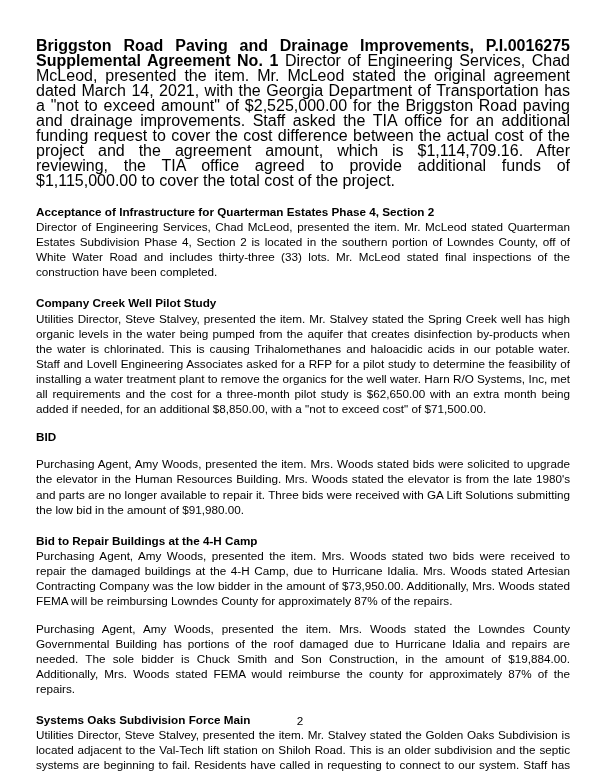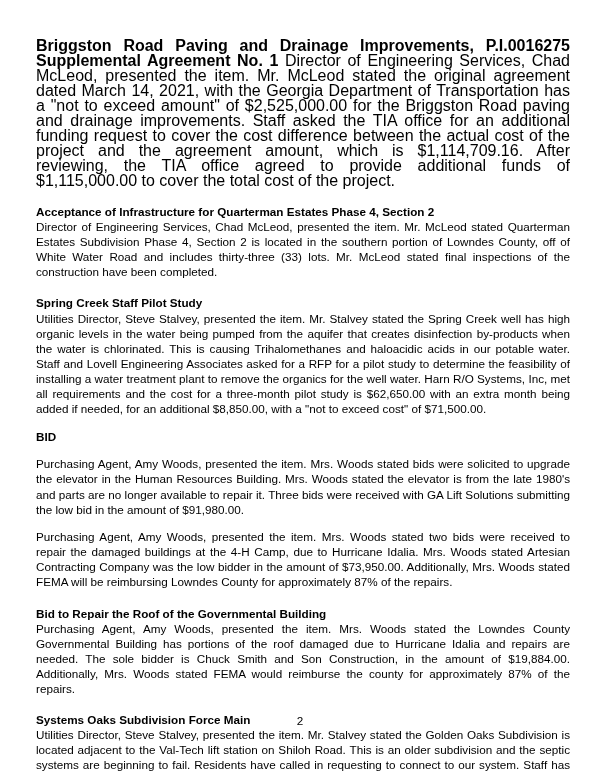--- a/index.html
+++ b/index.html
@@ -89,38 +89,38 @@
     <div class="section">
       <p class="runin-block"><span class="runin-head">Briggston Road Paving and Drainage Improvements, P.I.0016275 Supplemental Agreement No. 1</span> <span class="runin-body">Director of Engineering Services, Chad McLeod, presented the item.  Mr. McLeod stated the original agreement dated March 14, 2021, with the Georgia Department of Transportation has a "not to exceed amount" of $2,525,000.00 for the Briggston Road paving and drainage improvements.  Staff asked the TIA office for an additional funding request to cover the cost difference between the actual cost of the project and the agreement amount, which is $1,114,709.16.  After reviewing, the TIA office agreed to provide additional funds of $1,115,000.00 to cover the total cost of the project.</span></p>
     </div>
 
     <div class="section">
       <h2 class="heading">Acceptance of Infrastructure for Quarterman Estates Phase 4, Section 2</h2>
       <p class="para">Director of Engineering Services, Chad McLeod, presented the item.  Mr. McLeod stated Quarterman Estates Subdivision Phase 4, Section 2 is located in the southern portion of Lowndes County, off of White Water Road and includes thirty-three (33) lots.  Mr. McLeod stated final inspections of the construction have been completed.</p>
     </div>
 
     <div class="section">
-      <h2 class="heading">Spring Creek Staff Pilot Study</h2>
+      <h2 class="heading">Company Creek Well Pilot Study</h2>
       <p class="para">Utilities Director, Steve Stalvey, presented the item.  Mr. Stalvey stated the Spring Creek well has high organic levels in the water being pumped from the aquifer that creates disinfection by-products when the water is chlorinated.  This is causing Trihalomethanes and haloacidic acids in our potable water.  Staff and Lovell Engineering Associates asked for a RFP for a pilot study to determine the feasibility of installing a water treatment plant to remove the organics for the well water.  Harn R/O Systems, Inc, met all requirements and the cost for a three-month pilot study is $62,650.00 with an extra month being added if needed, for an additional $8,850.00, with a "not to exceed cost" of $71,500.00.</p>
     </div>
 
     <div class="section bid-label-block">
       <h2 class="standalone-heading">BID</h2>
     </div>
 
     <div class="section">
       <p class="para">Purchasing Agent, Amy Woods, presented the item.  Mrs. Woods stated bids were solicited to upgrade the elevator in the Human Resources Building.  Mrs. Woods stated the elevator is from the late 1980's and parts are no longer available to repair it.  Three bids were received with GA Lift Solutions submitting the low bid in the amount of $91,980.00.</p>
     </div>
 
     <div class="section">
+      <h2 class="heading">Bid to Repair Buildings at the 4-H Camp</h2>
       <p class="para">Purchasing Agent, Amy Woods, presented the item.  Mrs. Woods stated two bids were received to repair the damaged buildings at the 4-H Camp, due to Hurricane Idalia.  Mrs. Woods stated Artesian Contracting Company was the low bidder in the amount of $73,950.00.  Additionally, Mrs. Woods stated FEMA will be reimbursing Lowndes County for approximately 87% of the repairs.</p>
     </div>
 
     <div class="section">
-      <h2 class="heading">Bid to Repair the Roof of the Governmental Building</h2>
       <p class="para">Purchasing Agent, Amy Woods, presented the item.  Mrs. Woods stated the Lowndes County Governmental Building has portions of the roof damaged due to Hurricane Idalia and repairs are needed.  The sole bidder is Chuck Smith and Son Construction, in the amount of $19,884.00. Additionally, Mrs. Woods stated FEMA would reimburse the county for approximately 87% of the repairs.</p>
     </div>
 
     <div class="section">
       <h2 class="heading">Systems Oaks Subdivision Force Main</h2>
       <p class="para">Utilities Director, Steve Stalvey, presented the item.  Mr. Stalvey stated the Golden Oaks Subdivision is located adjacent to the Val-Tech lift station on Shiloh Road.  This is an older subdivision and the septic systems are beginning to fail.  Residents have called in requesting to connect to our system. Staff has evaluated the needs and determined that installing an E/One force main is a viable option</p>
     </div>
 
   </div>
 

